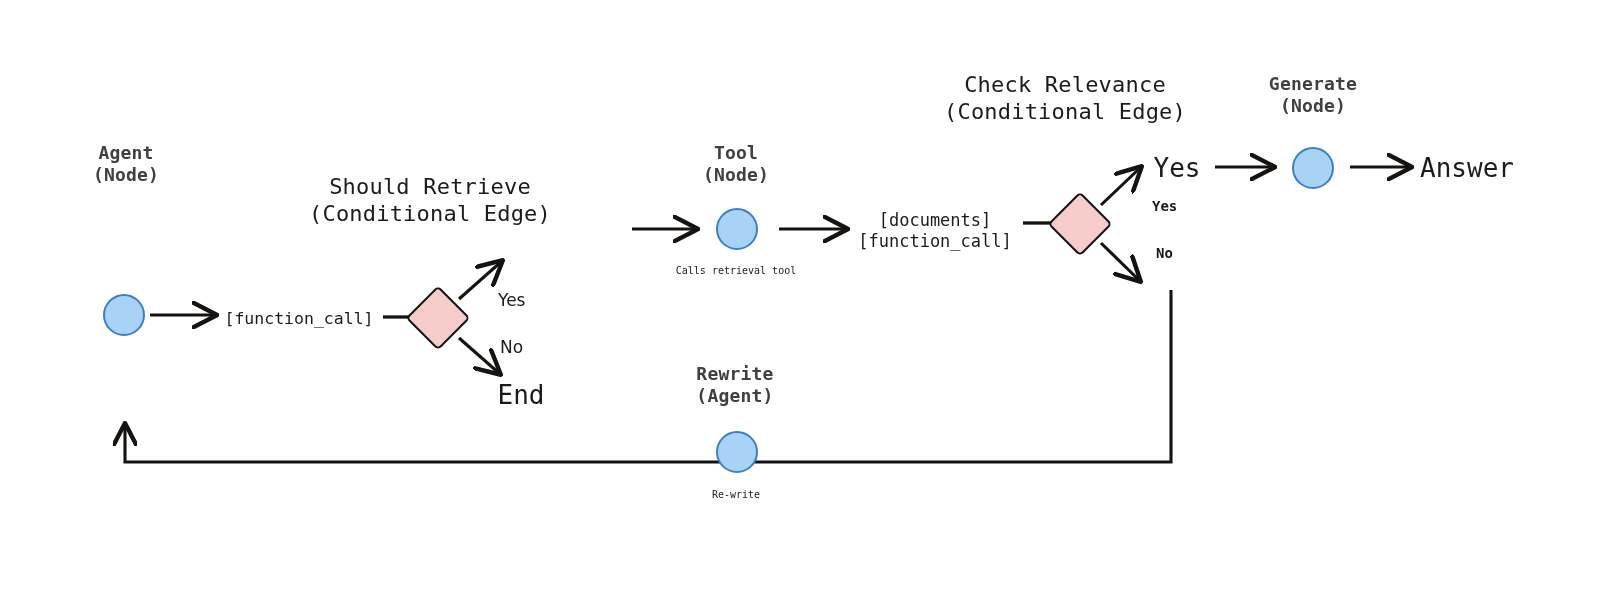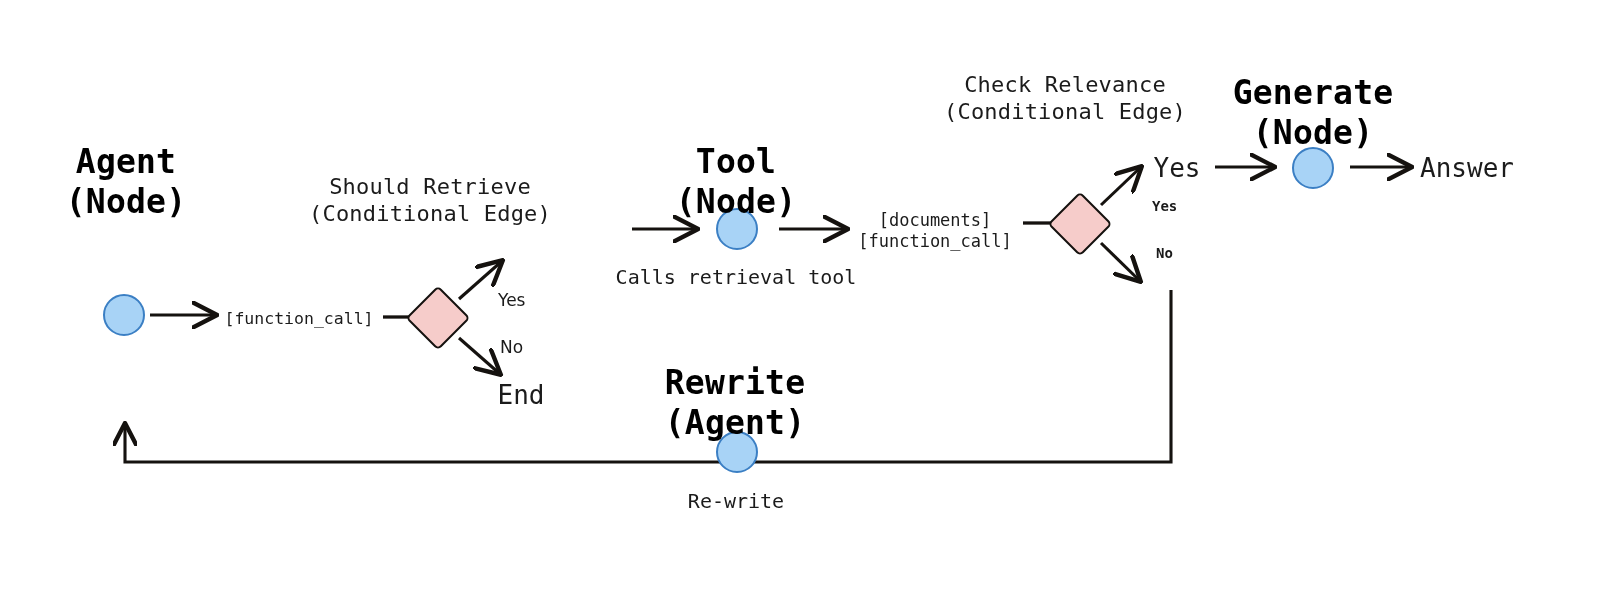--- a/index.html
+++ b/index.html
@@ -26,38 +26,38 @@
   .lbl {
     position: absolute;
     white-space: pre;
     line-height: 1.22;
     color: #1b1b1b;
     font-family: "DejaVu Sans Mono", "Liberation Mono", monospace;
   }
   .lbl.center { text-align: center; transform: translateX(-50%); }
   .lbl.left   { text-align: left; }
   .title-blue {
-    color: #000000;
-    font-size: 33px;
+    color: #404040;
+    font-size: 18px;
     font-weight: 700;
     letter-spacing: 0.2px;
   }
   .title-dark {
     color: #1b1b1b;
     font-size: 22px;
     font-weight: 500;
     letter-spacing: 0.2px;
   }
   .big-mono {
     font-size: 26px;
     font-weight: 500;
     color: #1b1b1b;
   }
   .small-mono {
-    font-size: 20px;
+    font-size: 10px;
     font-weight: 500;
     color: #1b1b1b;
   }
   .branch-sans {
     font-family: "DejaVu Sans", "Liberation Sans", sans-serif;
     font-size: 17px;
     font-weight: 500;
     color: #1b1b1b;
   }
   .branch-mono-sm {

